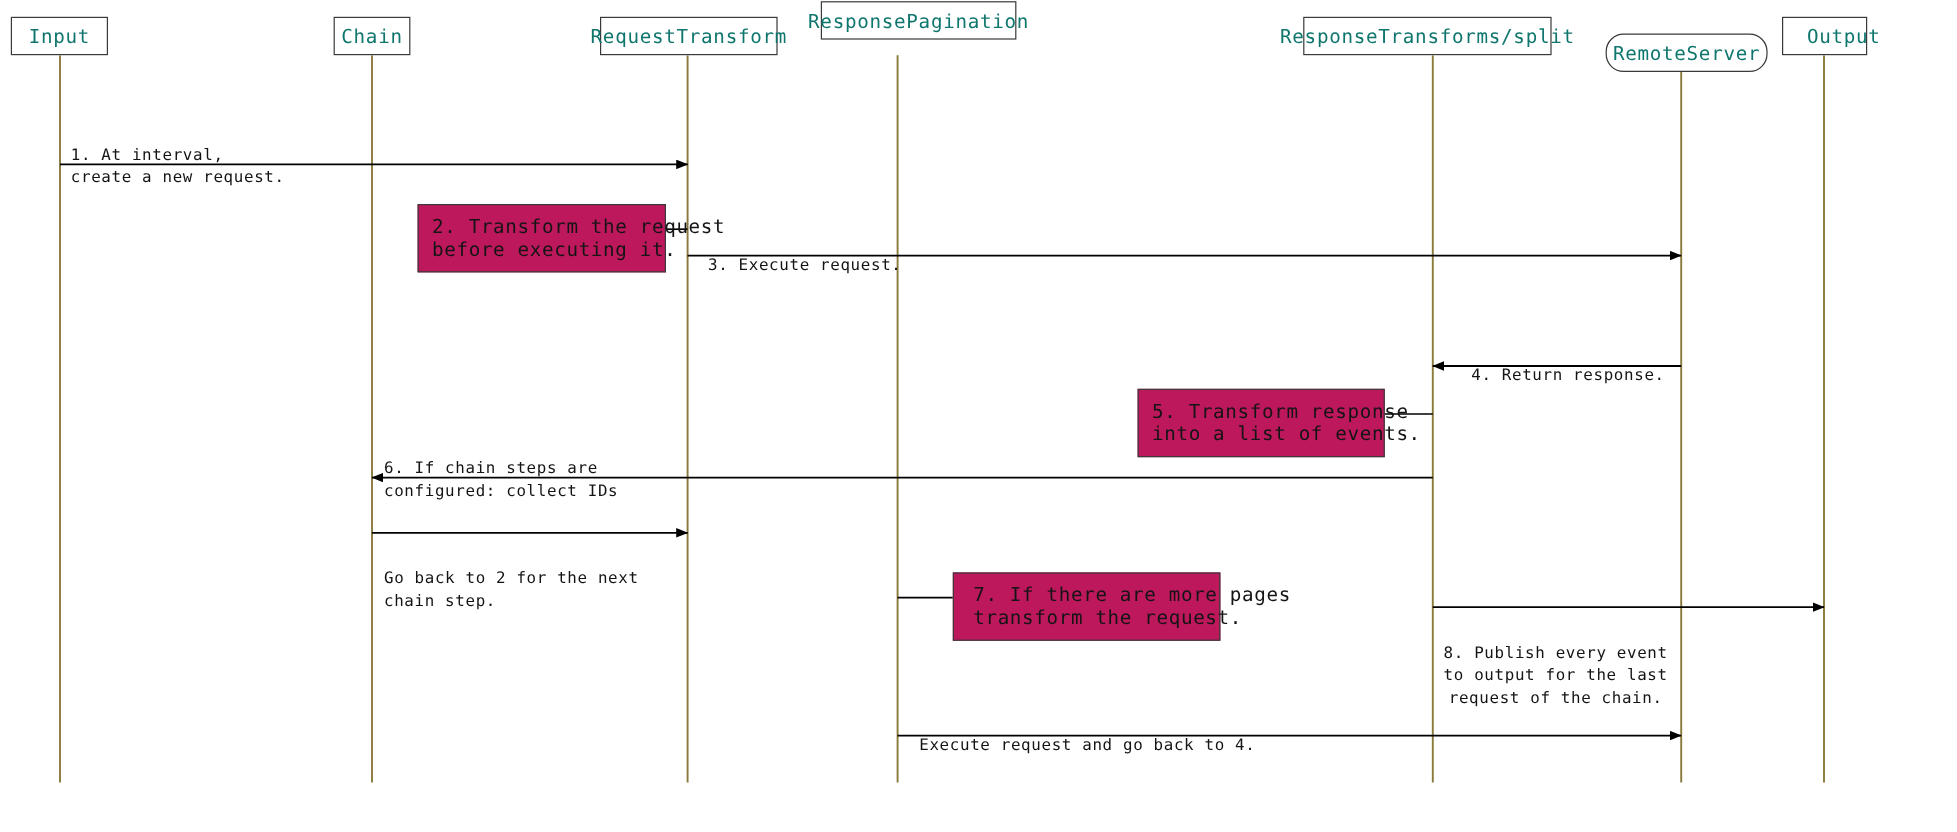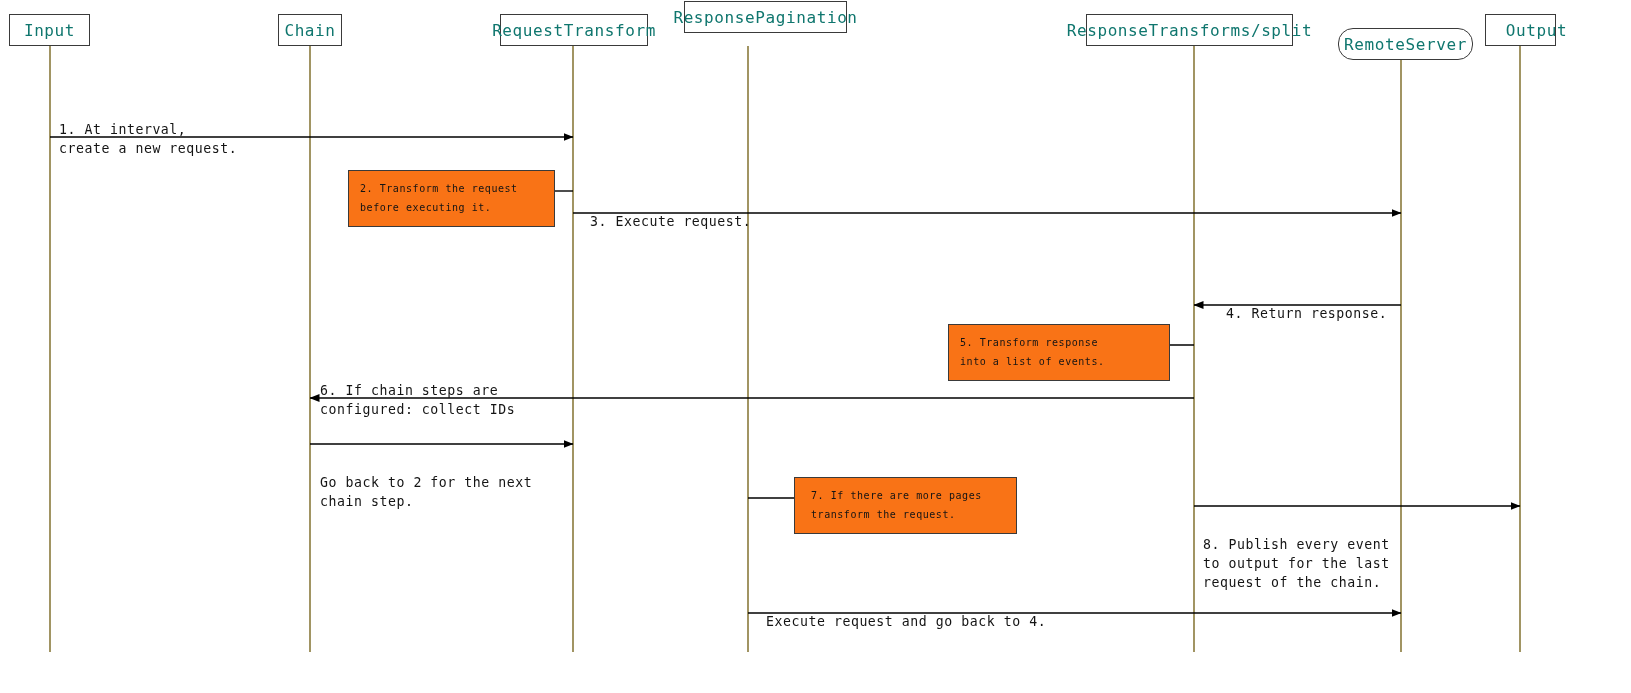--- a/index.html
+++ b/index.html
@@ -16,23 +16,23 @@
     letter-spacing:0.6px;
     color:#0f766e;
     height:32px;
     white-space:nowrap;
     z-index:5;
   }
   .note{
     position:absolute;
     box-sizing:border-box;
     border:1.5px solid #3a3a3a;
-    background:#f97316;
+    background:#be185d;
     padding:8px 11px 9px 11px;
-    font-size:10px;
+    font-size:16px;
     line-height:19px;
     letter-spacing:0.55px;
     color:#141414;
     white-space:pre;
     z-index:6;
   }
   .msg-label{
     position:absolute;
     font-size:13.2px;
     line-height:19px;
@@ -93,27 +93,27 @@
     </div>
   <div id="labels-layer">
       <div class="msg-label" style="left: 59px; top: 98px;">1. At interval,
 create a new request.</div>
       <div class="msg-label" style="left: 590px; top: 190px;">3. Execute request.</div>
       <div class="msg-label" style="left: 1226px; top: 282px;">4. Return response.</div>
       <div class="msg-label" style="left: 320px; top: 359px;">6. If chain steps are
 configured: collect IDs</div>
       <div class="msg-label" style="left: 320px; top: 451px;">Go back to 2 for the next
 chain step.</div>
-      <div class="msg-label" style="left: 1203px; top: 513px;">8. Publish every event
+      <div class="msg-label" style="left: 1203px; top: 513px; text-align: center;">8. Publish every event
 to output for the last
 request of the chain.</div>
       <div class="msg-label" style="left: 766px; top: 590px;">Execute request and go back to 4.</div>
     </div>
   <div id="notes-layer">
       <div class="note" style="left: 348px; top: 170px; width: 207px;">2. Transform the request
 before executing it.</div>
-      <div class="note" style="left: 948px; top: 324px; width: 222px;">5. Transform response
+      <div class="note" style="left: 948px; top: 324px; width: 206px;">5. Transform response
 into a list of events.</div>
       <div class="note" style="left: 794px; top: 477px; width: 223px; padding-left: 16px;">7. If there are more pages
 transform the request.</div>
     </div>
 
 </div>
 
 </body></html>

